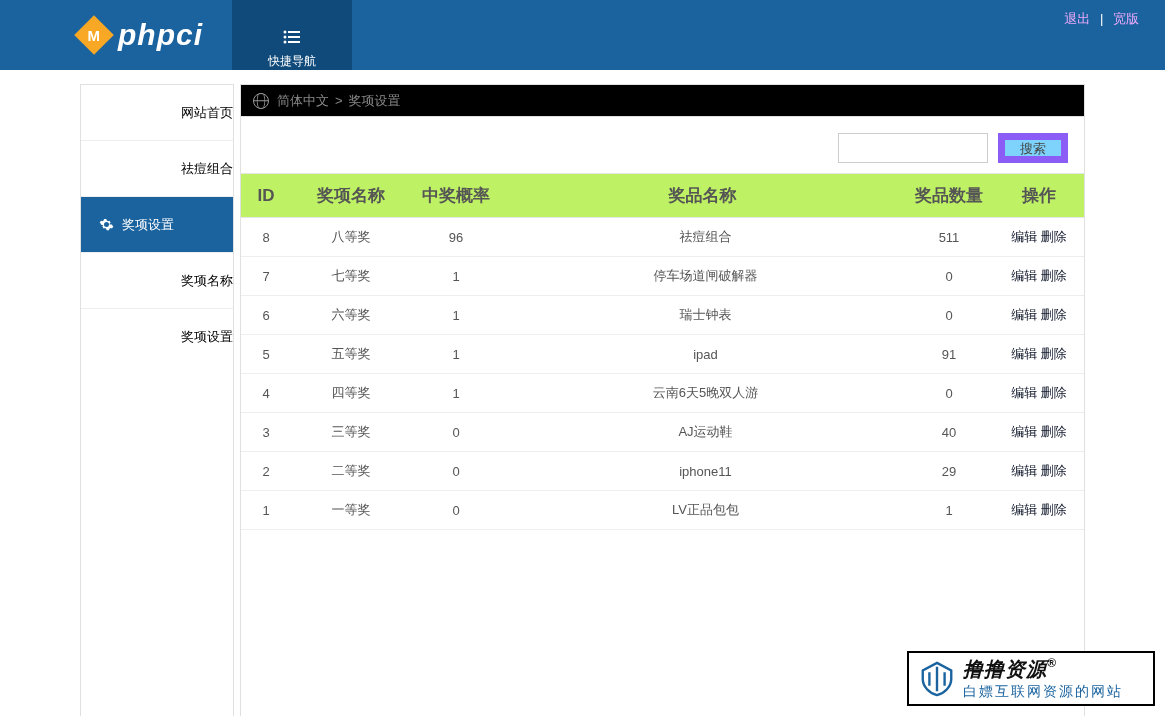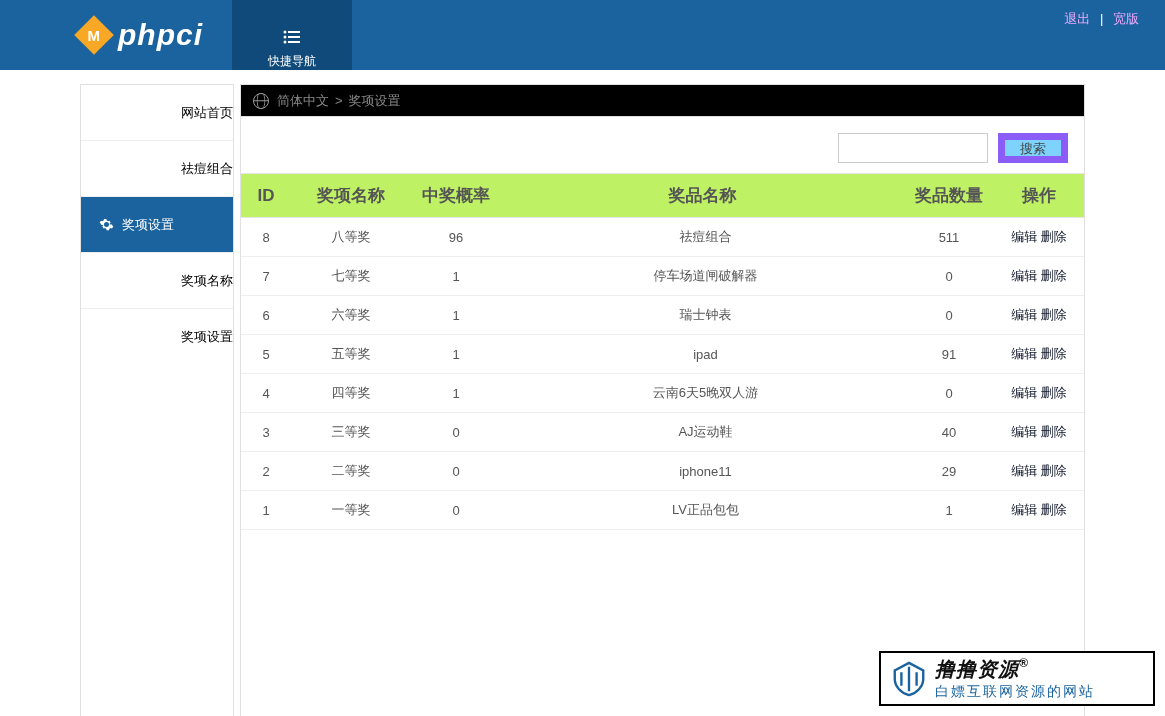--- a/index.html
+++ b/index.html
@@ -44,21 +44,21 @@
     td { padding: 10px 8px; text-align: center; border-bottom: 1px solid #eee; color: #555; font-size: 13px; }
     td.left { text-align: center; padding-left: 14px; }
     .op-link { color: #0f172a; cursor: pointer; text-decoration: none; }
     
     .col-id { width: 50px; }
     .col-name { width: 120px; text-align: center; }
     .col-prob { width: 90px; }
     .col-qty { width: 90px; }
     .col-op { width: 90px; }
     
-    .watermark { position: fixed; right: 10px; bottom: 10px; width: 276px; height: 55px; border: 2px solid #000; background: #fff; display: flex; align-items: center; padding: 4px 8px; }
+    .watermark { position: fixed; right: 10px; bottom: 10px; width: 248px; height: 55px; border: 2px solid #000; background: #fff; display: flex; align-items: center; padding: 4px 8px; }
     .wm-icon { width: 40px; height: 40px; display:flex; align-items:center; justify-content:center; margin-right: 6px; }
     .wm-icon svg { width: 38px; height: 38px; }
     .wm-text { flex:1; }
     .wm-title { font-size: 20px; font-weight: bold; font-style: italic; color: #111; letter-spacing: 1px; }
     .wm-sub { font-size: 14px; color: #1a639f; letter-spacing: 2px; }
     .wm-r { font-size: 12px; vertical-align: top; }
     
     .gear svg { width: 15px; height: 15px; fill: #fff; }
   </style>
 </head>

